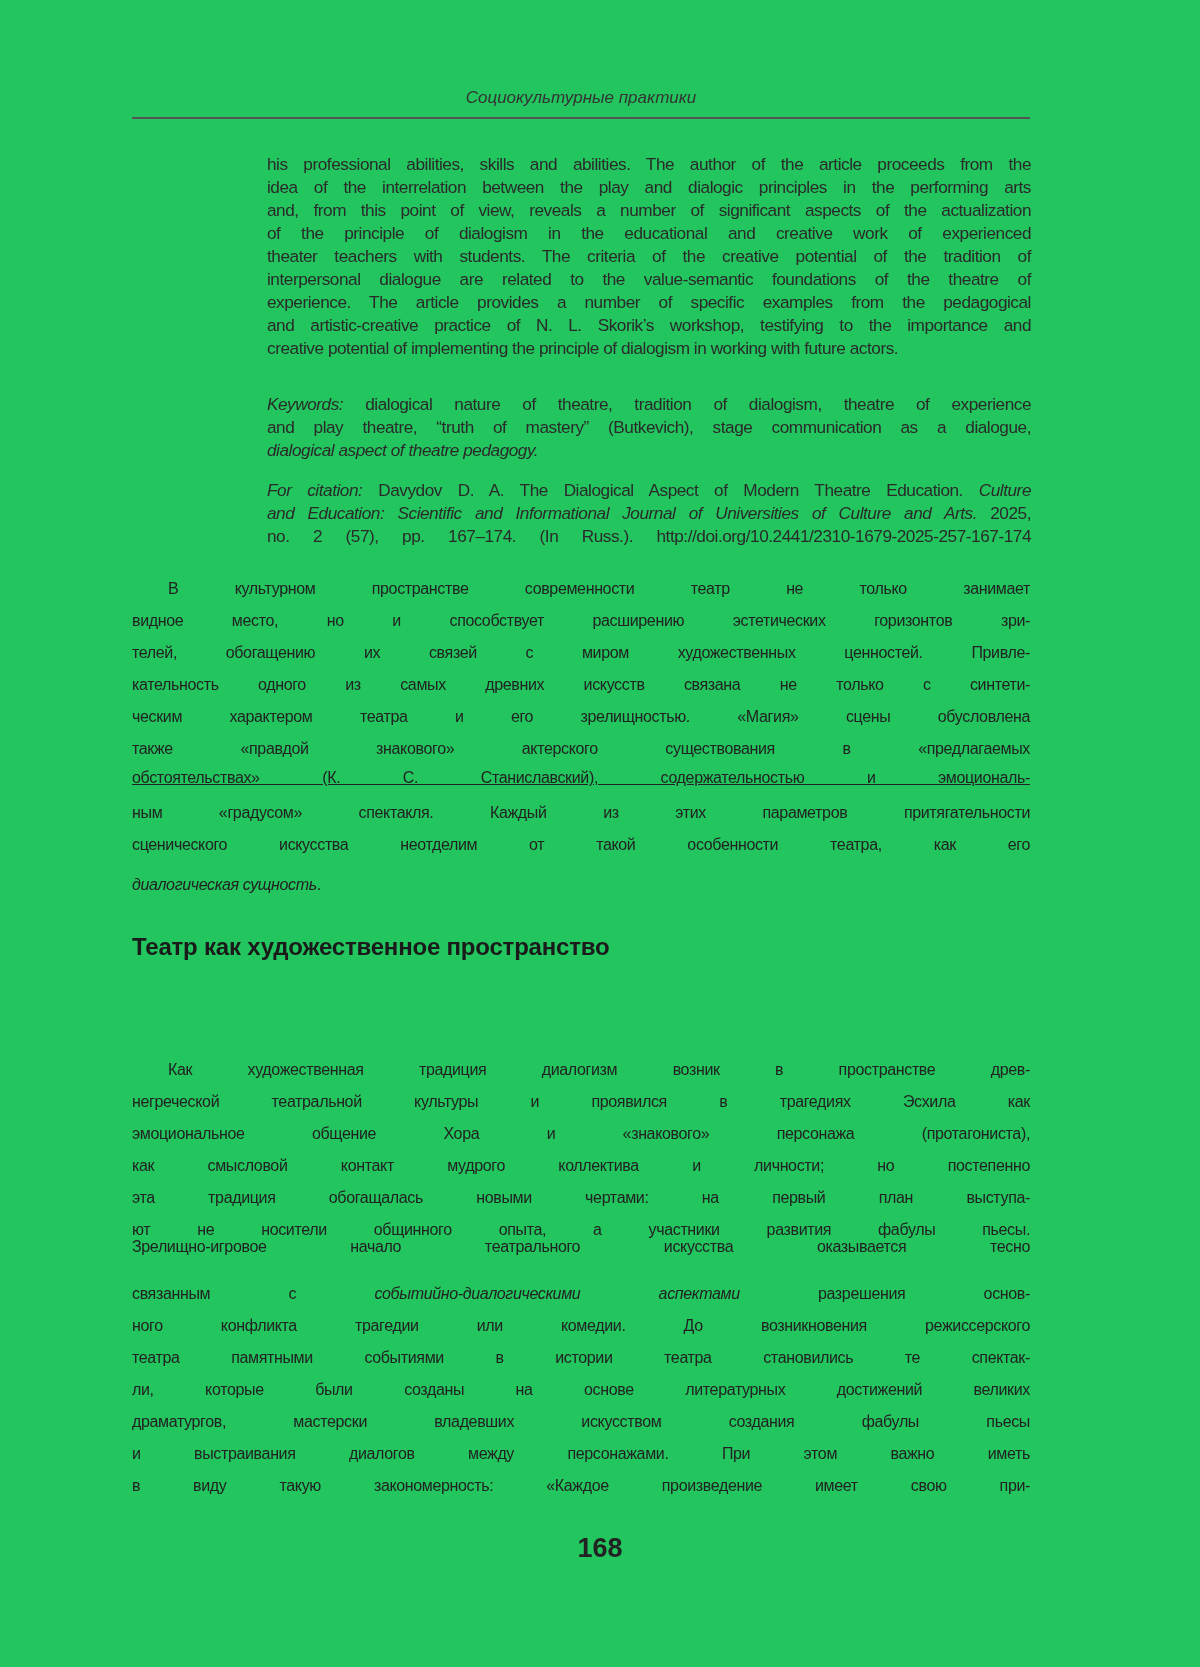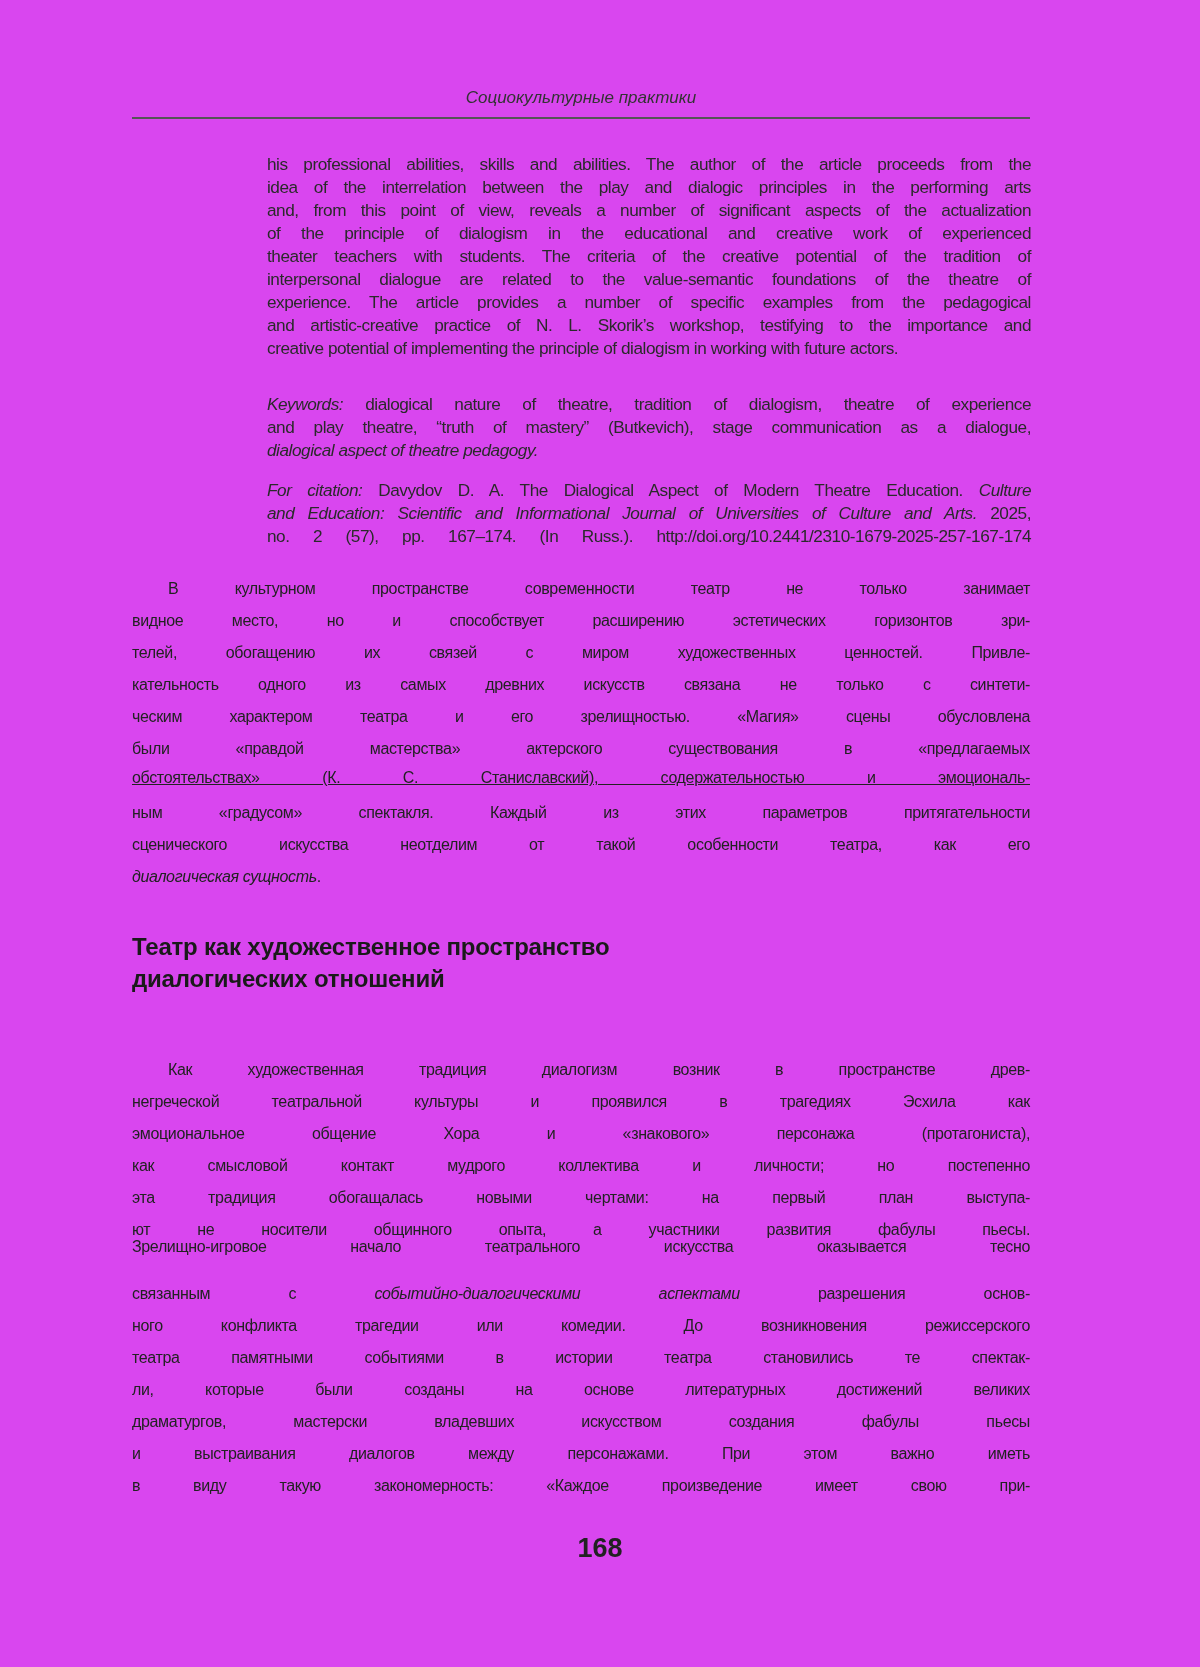--- a/index.html
+++ b/index.html
@@ -1,35 +1,35 @@
 <!DOCTYPE html>
 <html><head>
 <meta charset="utf-8">
 <style>
   html, body { margin: 0; padding: 0; background: #ffffff; }
   body { width: 1200px; height: 1667px; position: relative; overflow: hidden; color: #222222; }
-  .page { position: absolute; left: 0; top: 0; width: 1200px; height: 1667px; background: #d946ef; }
+  .page { position: absolute; left: 0; top: 0; width: 1200px; height: 1667px; background: #22c55e; }
   .running-head {
     position: absolute; left: 132px; width: 898px; top: 88px; text-align: center;
     font-family: "Liberation Sans", sans-serif; font-style: italic; font-size: 17px; color: #333;
   }
   .head-rule { position: absolute; left: 132px; width: 898px; top: 117px; height: 2px; background: #555; }
   .abstract { position: absolute; left: 267px; width: 764px; font-family: "Liberation Sans", sans-serif; color: #2a2a2a; }
   .abs-line {
     position: absolute; left: 0; width: 764px; white-space: nowrap; font-size: 17.2px; line-height: 23px;
     text-align: justify; text-align-last: justify; letter-spacing: -0.45px;
   }
   .abs-line.last { text-align-last: left; }
   .body-text { position: absolute; left: 132px; width: 898px; font-family: "Liberation Sans", sans-serif; color: #222; }
   .b-line {
     position: absolute; left: 0; width: 898px; white-space: nowrap; font-size: 16px; line-height: 32px;
     text-align: justify; text-align-last: justify; letter-spacing: -0.35px;
   }
   .b-line.indent { left: 36px; width: 862px; }
-  .b-line.last { text-align-last: left; }
+  .b-line.last { text-align-last: left; margin-top: 8px; }
   .heading {
     position: absolute; left: 132px; font-family: "Liberation Sans", sans-serif; font-weight: bold;
     font-size: 24px; line-height: 32px; color: #1a1a1a; letter-spacing: -0.2px; white-space: nowrap;
   }
   .page-number {
     position: absolute; left: 0; width: 1200px; top: 1533px; text-align: center;
     font-family: "Liberation Sans", sans-serif; font-weight: bold; font-size: 27px; color: #222;
   }
   i, .it { font-style: italic; }
 </style>
@@ -64,29 +64,28 @@
     <div class="abs-line" style="top:23px;"><span class="it">and Education: Scientific and Informational Journal of Universities of Culture and Arts.</span><span> 2025,</span></div>
     <div class="abs-line" style="top:46px;">no. 2 (57), pp. 167–174. (In Russ.). http://doi.org/10.2441/2310-1679-2025-257-167-174</div>
   </div>
 
   <div class="body-text" style="top:573px;">
     <div class="b-line indent" style="top:0px;">В культурном пространстве современности театр не только занимает</div>
     <div class="b-line" style="top:32px;">видное место, но и способствует расширению эстетических горизонтов зри-</div>
     <div class="b-line" style="top:64px;">телей, обогащению их связей с миром художественных ценностей. Привле-</div>
     <div class="b-line" style="top:96px;">кательность одного из самых древних искусств связана не только с синтети-</div>
     <div class="b-line" style="top:128px;">ческим характером театра и его зрелищностью. «Магия» сцены обусловлена</div>
-    <div class="b-line" style="top:160px;">были «правдой мастерства» актерского существования в «предлагаемых</div>
+    <div class="b-line" style="top:160px;">также «правдой знакового» актерского существования в «предлагаемых</div>
     <div class="b-line" style="top:189px;text-decoration:underline;">обстоятельствах» (К. С. Станиславский), содержательностью и эмоциональ-</div>
     <div class="b-line" style="top:224px;">ным «градусом» спектакля. Каждый из этих параметров притягательности</div>
     <div class="b-line" style="top:256px;">сценического искусства неотделим от такой особенности театра, как его</div>
     <div class="b-line last" style="top:288px;"><span class="it">диалогическая сущность</span><span>.</span></div>
   </div>
 
   <div class="heading" style="top:931px;">Театр как художественное пространство</div>
-  <div class="heading" style="top:963px;">диалогических отношений</div>
 
   <div class="body-text" style="top:1054px;">
     <div class="b-line indent" style="top:0px;">Как художественная традиция диалогизм возник в пространстве древ-</div>
     <div class="b-line" style="top:32px;">негреческой театральной культуры и проявился в трагедиях Эсхила как</div>
     <div class="b-line" style="top:64px;">эмоциональное общение Хора и «знакового» персонажа (протагониста),</div>
     <div class="b-line" style="top:96px;">как смысловой контакт мудрого коллектива и личности; но постепенно</div>
     <div class="b-line" style="top:128px;">эта традиция обогащалась новыми чертами: на первый план выступа-</div>
     <div class="b-line" style="top:160px;">ют не носители общинного опыта, а участники развития фабулы пьесы.</div>
     <div class="b-line" style="top:177px;">Зрелищно-игровое начало театрального искусства оказывается тесно</div>
     <div class="b-line" style="top:224px;"><span>связанным с </span><span class="it">событийно-диалогическими аспектами</span><span> разрешения основ-</span></div>

